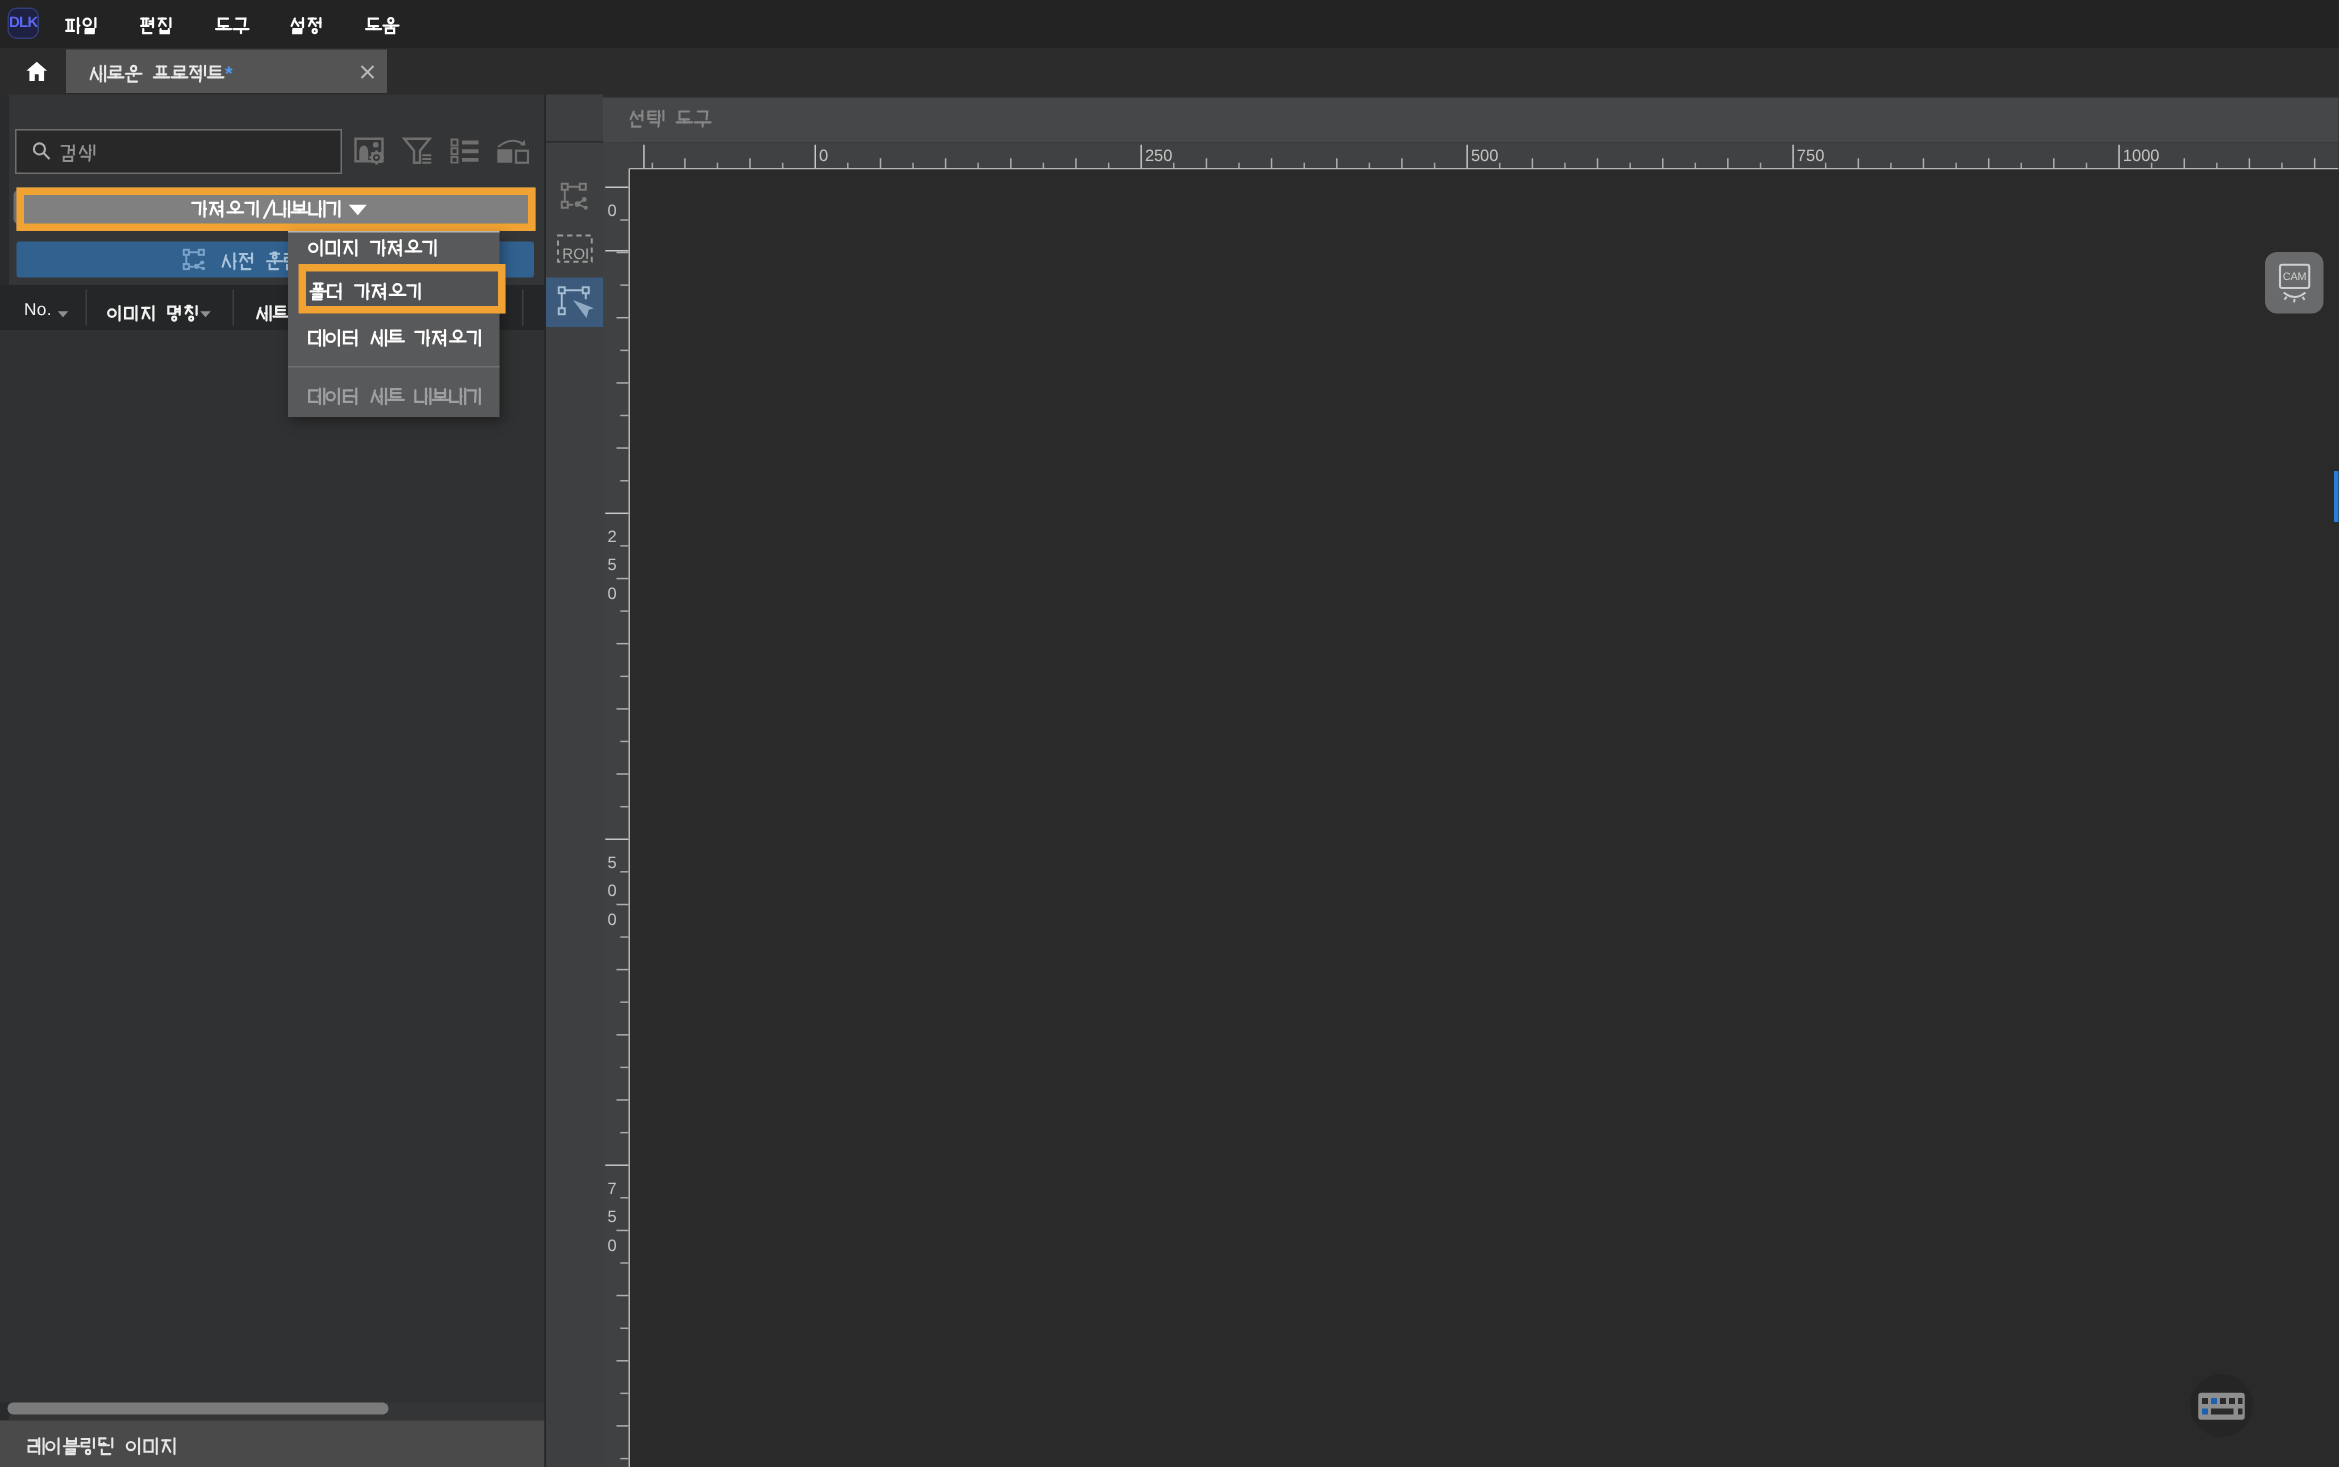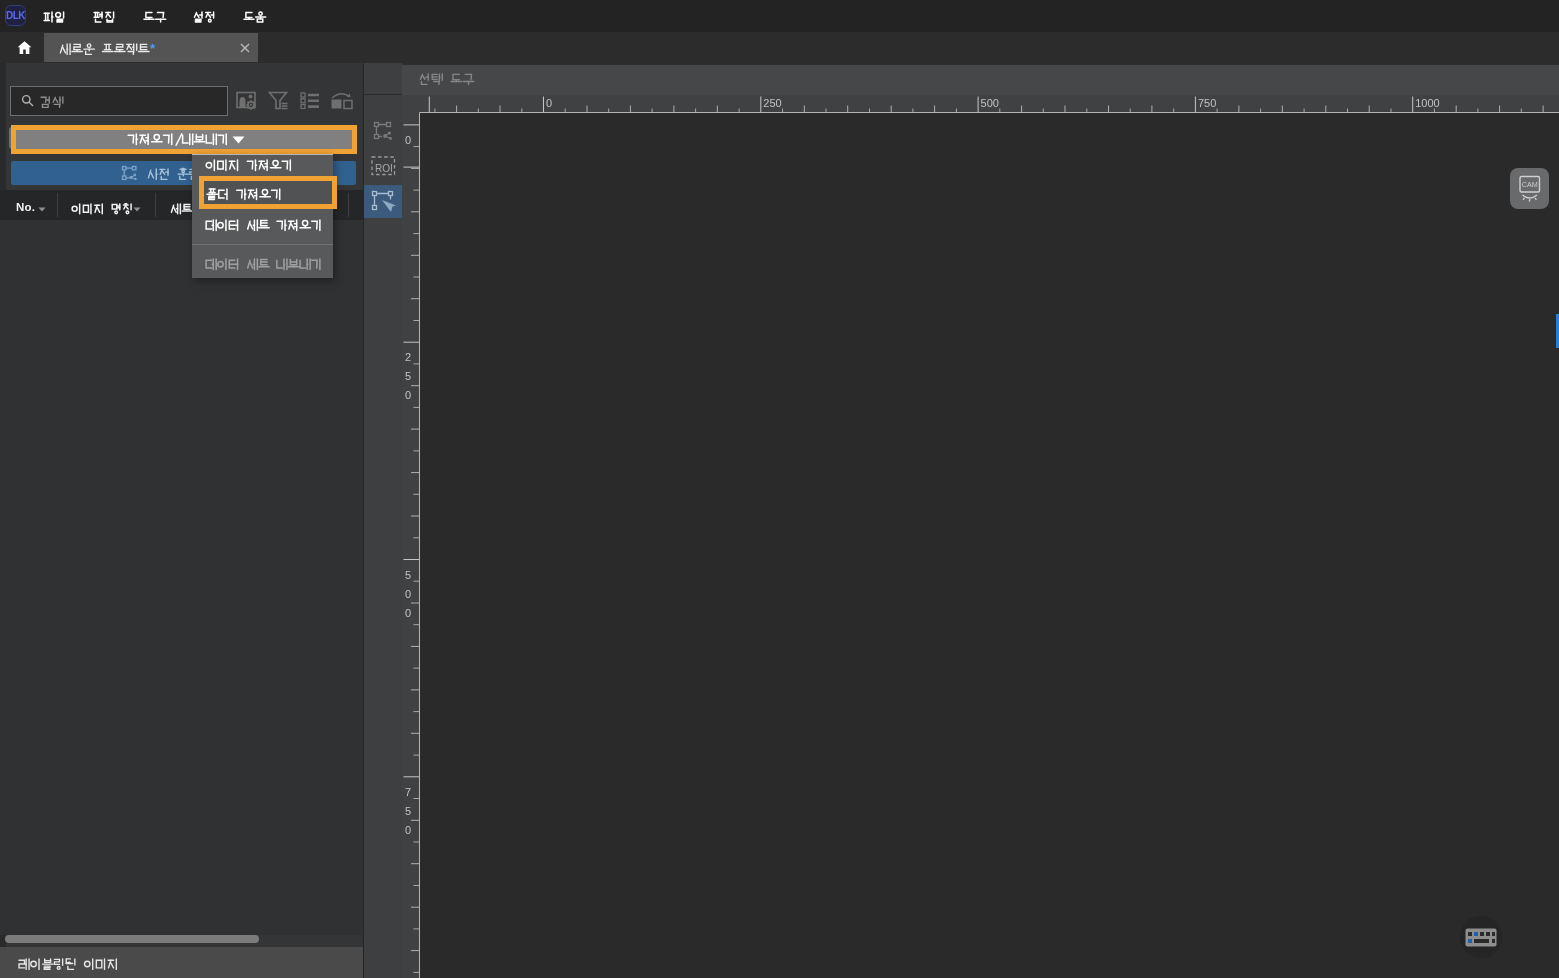--- a/index.html
+++ b/index.html
@@ -241,21 +241,21 @@
           <path d="M50.41,0.22 L50.41,6.55"></path>
           <path d="M47.90,2.50 L50.41,2.50"></path>
           <path d="M47.90,4.27 L50.41,4.27"></path>
           <path d="M43.64,7.86 L43.64,10.70 L49.32,10.70"></path>
         </g>
       </svg></div>
 <div class="abs" style="left:0;top:190px;width:363px;height:30px;background:#252627"></div>
 <div class="abs" style="left:57px;top:193px;width:1px;height:24px;background:#3e3f40"></div>
 <div class="abs" style="left:155px;top:193px;width:1px;height:24px;background:#3e3f40"></div>
 <div class="abs" style="left:348px;top:193px;width:1px;height:24px;background:#3e3f40"></div>
-<div class="abs" style="left:16px;top:201px;color:#f2f2f2;font-size:11.5px;font-weight:bold;letter-spacing:0.2px">No.</div>
+<div class="abs" style="left:16px;top:201px;color:#f2f2f2;font-size:11.5px;font-weight:normal;letter-spacing:0.2px">No.</div>
 <svg class="abs" style="left:38px;top:207px" width="8" height="5">
 <path d="M0.5 0.5 L7.5 0.5 L4 4.5 Z" fill="#8f8f8f"></path>
     </svg>
 <div style="position:absolute;left:71px;top:202px;z-index:10;"><svg width="64" height="15" style="overflow:visible">
         <g fill="none" stroke="#f2f2f2" stroke-width="1.5" stroke-linecap="round" stroke-linejoin="miter" transform="translate(0.8,1.8)">
           <circle cx="2.82" cy="4.94" r="2.52"></circle>
           <path d="M7.86,0.20 L7.86,9.88"></path>
           <path d="M11.60,1.41 L16.64,1.41 L16.64,8.47 L11.60,8.47 L11.60,1.41 Z"></path>
           <path d="M19.16,0.20 L19.16,9.88"></path>
           <path d="M22.90,1.41 L27.94,1.41"></path>

